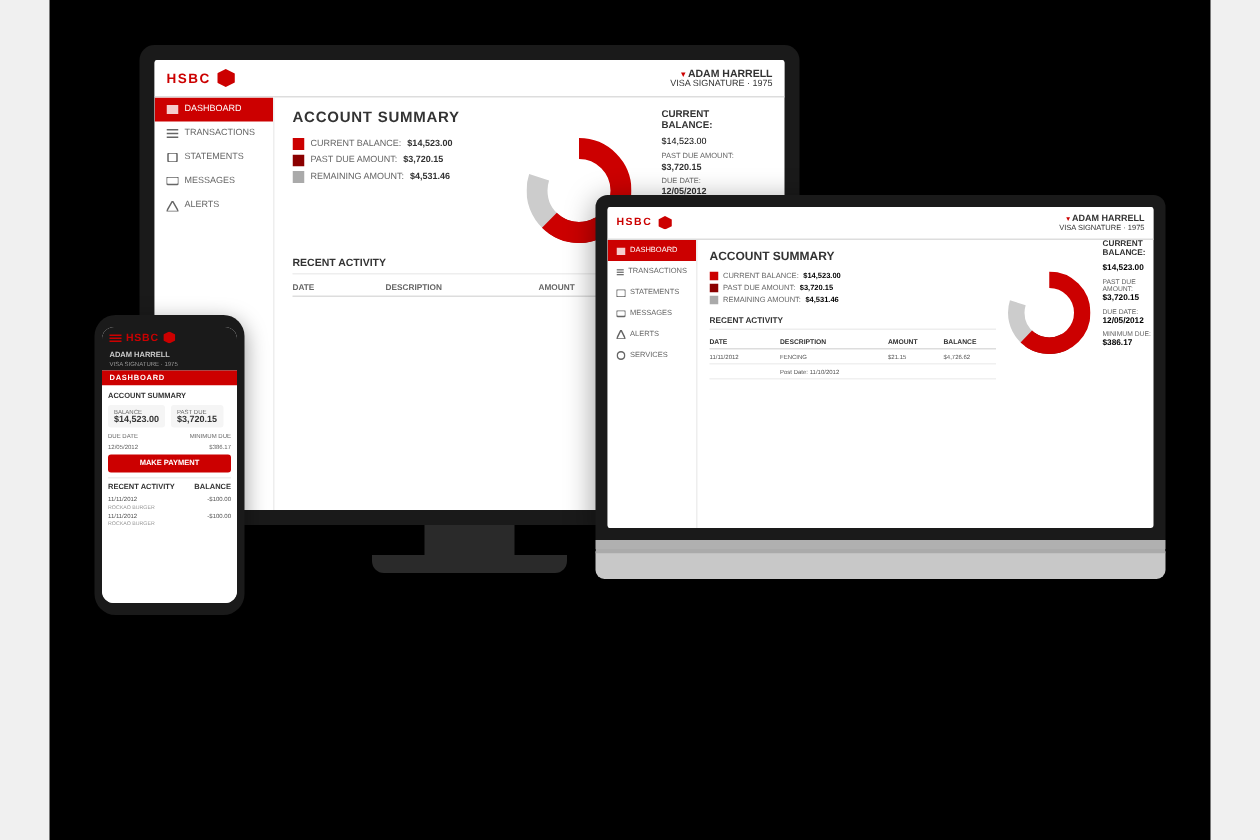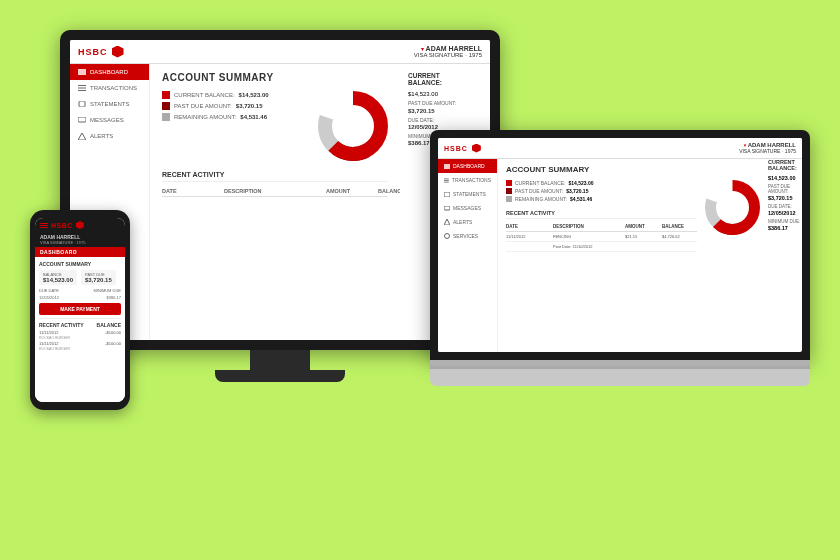--- a/index.html
+++ b/index.html
@@ -9,24 +9,24 @@
       background: #f0f0f0;
       font-family: Arial, Helvetica, sans-serif;
       overflow: hidden;
       display: flex;
       align-items: center;
       justify-content: center;
       position: relative;
     }
 
     .scene {
-      width: 840px;
+      width: 774px;
       height: 560px;
       position: relative;
-      background: #bef264;
+      background: #000000;
       display: flex;
       align-items: center;
       justify-content: center;
     }
 
     
     .monitor {
       position: absolute;
       left: 60px;
       top: 30px;

